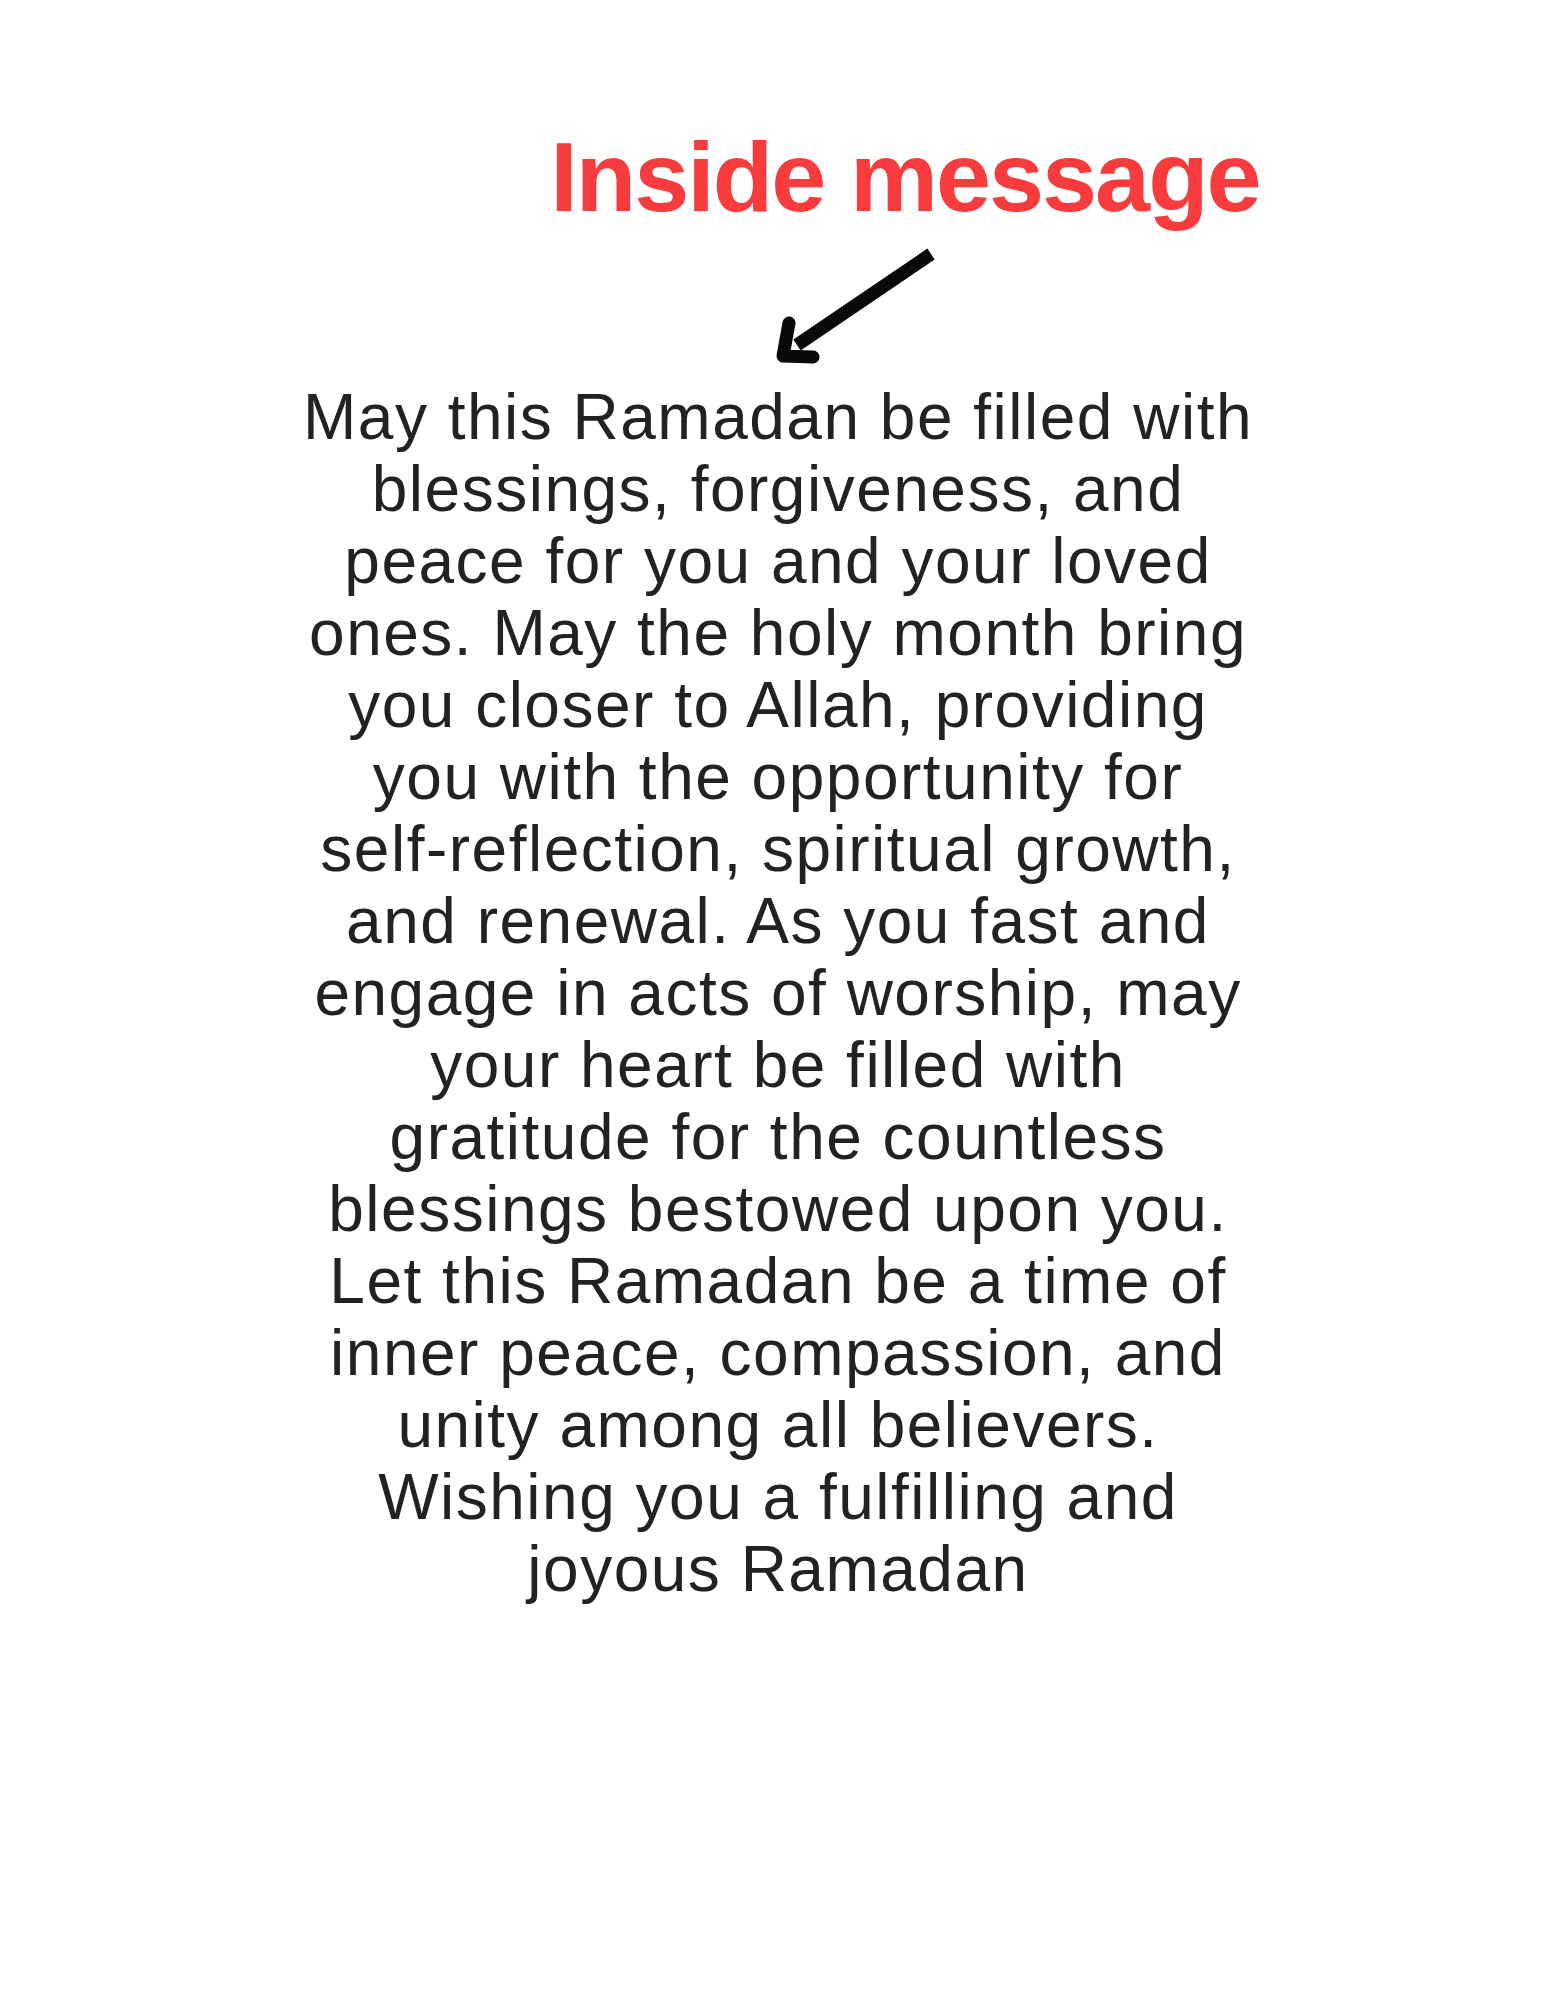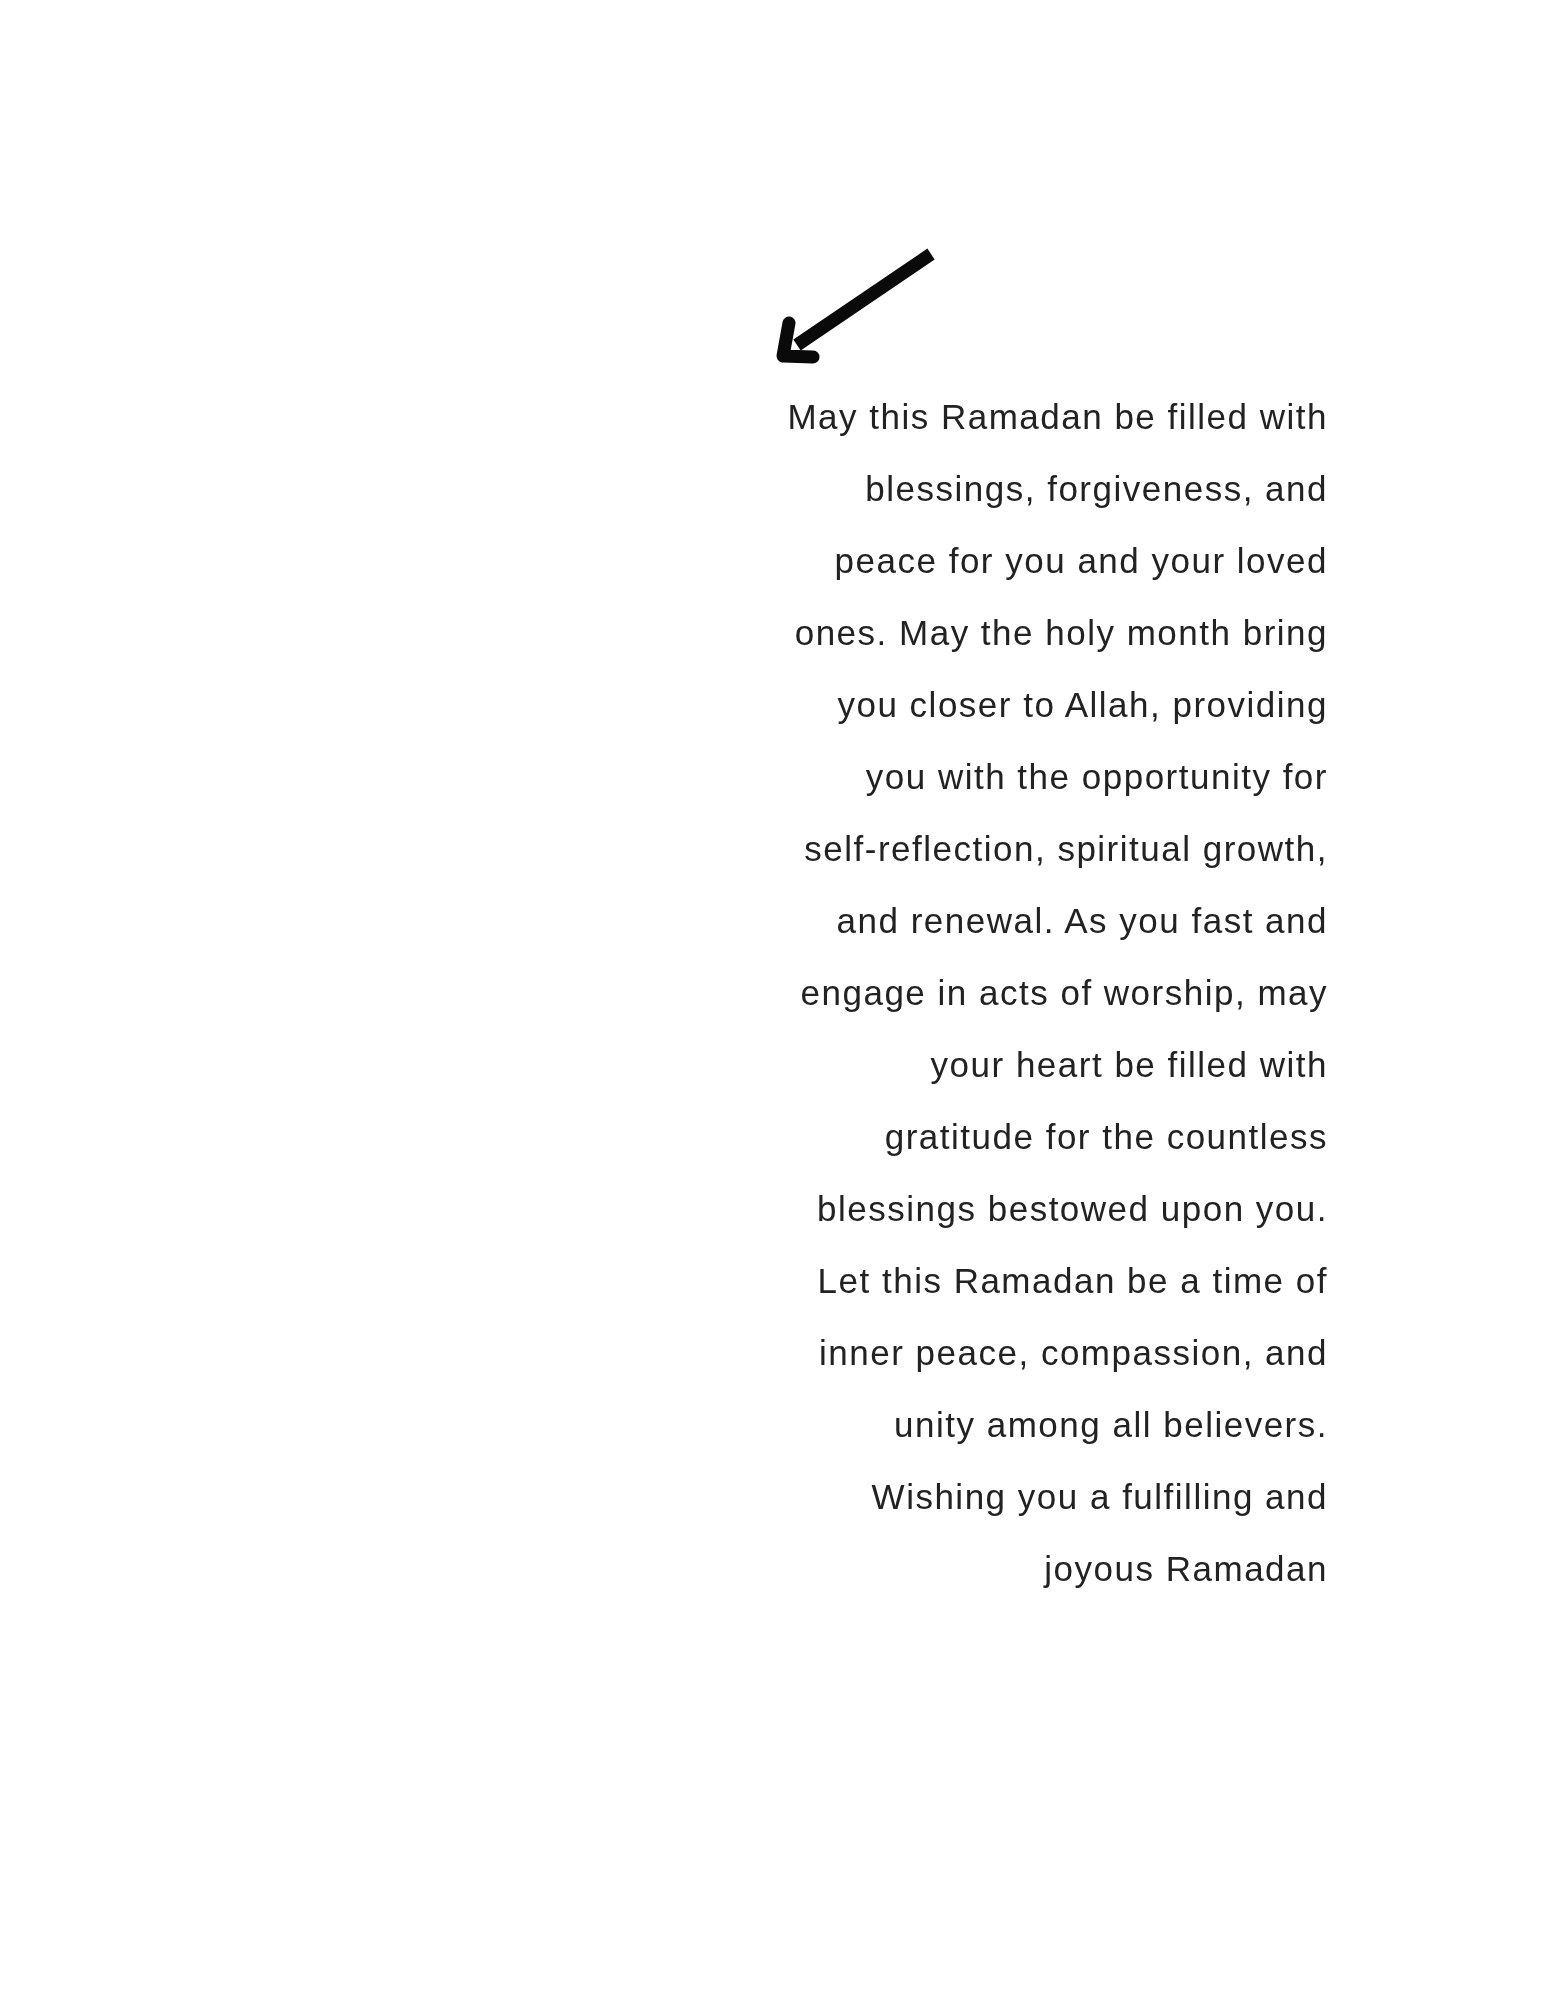--- a/index.html
+++ b/index.html
@@ -49,35 +49,36 @@
     stroke-linecap: round;
     stroke-linejoin: round;
   }
   .message {
     position: absolute;
     top: 381px;
     left: 50%;
     transform: translateX(-50%);
     width: 1100px;
     margin: 0;
-    text-align: right;
+    text-align: center;
     white-space: pre-line;
     font-family: "Liberation Sans", sans-serif;
-    font-size: 35px;
+    font-size: 64px;
     font-weight: 400;
     letter-spacing: 1.5px;
     line-height: 72px;
     color: #222222;
   }
 </style>
 </head>
 <body>
 
 <div class="card">
 
+  <h1 class="heading" style="color: rgb(248, 59, 60);">Inside message</h1>
 
   <svg class="arrow-svg" viewBox="755 235 200 140" xmlns="http://www.w3.org/2000/svg" aria-hidden="true">
     <path class="shaft" d="M931 254 L797 345" style="stroke: rgb(10, 10, 10);"></path>
     <path class="head" d="M789 323 L783 356 L813 357" style="stroke: rgb(10, 10, 10);"></path>
   </svg>
 
   <p class="message" style="color: rgb(34, 34, 34);">May this Ramadan be filled with
 blessings, forgiveness, and
 peace for you and your loved
 ones. May the holy month bring

